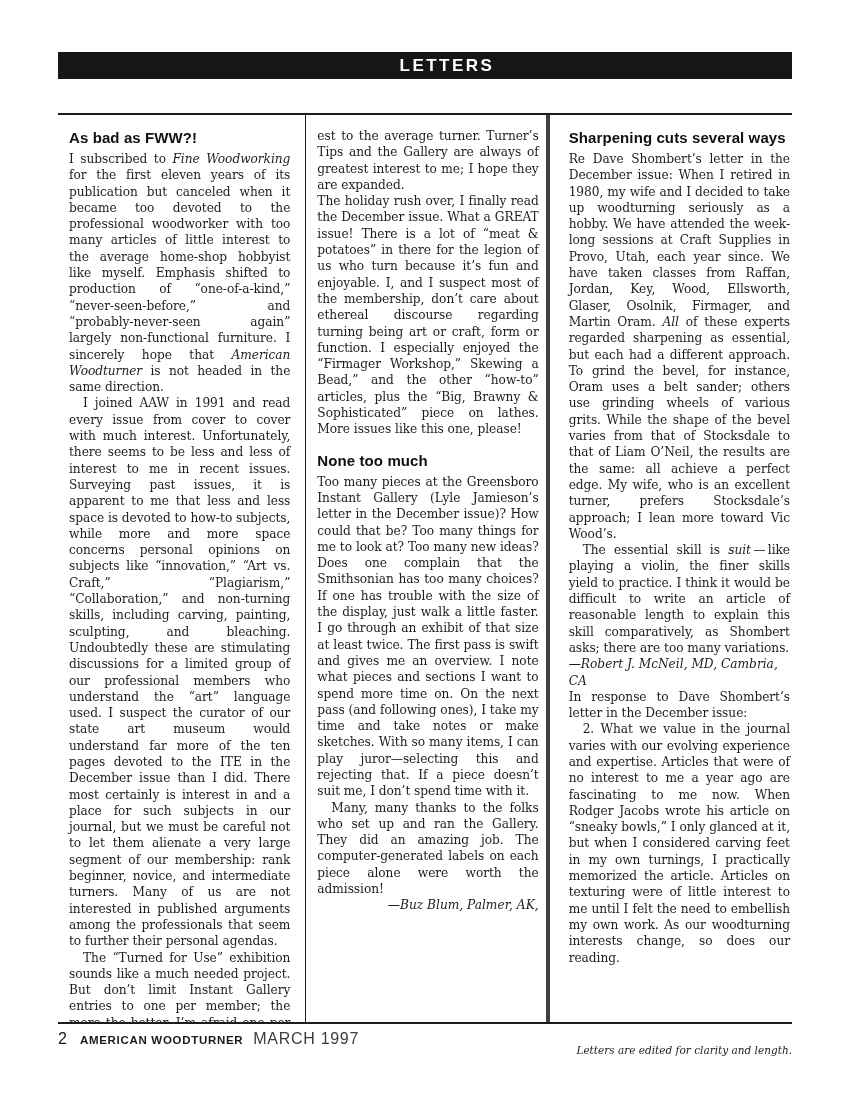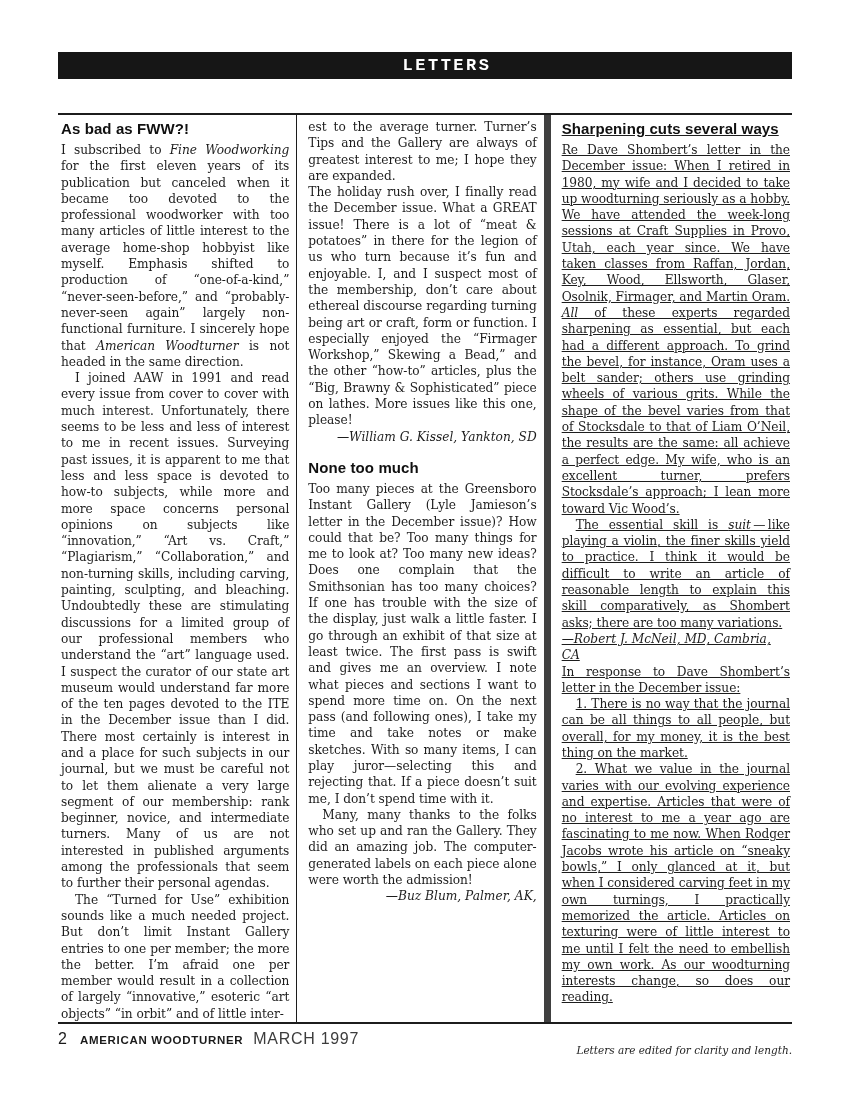--- a/index.html
+++ b/index.html
@@ -6,32 +6,32 @@
   body{
     width:850px;height:1100px;background:#ffffff;position:relative;
     font-family:"DejaVu Serif", serif;color:#1d1d1d;
     -webkit-font-smoothing:antialiased;overflow:hidden;
   }
   .header-bar{
     position:absolute;left:58px;top:52px;width:734px;height:27px;
     display:flex;align-items:center;justify-content:center;
   }
   .header-title{
-    color:#ffffff;font-family:Liberation Mono, monospace;
+    color:#ffffff;font-family:Liberation Sans, sans-serif;
     font-weight:700;font-size:17px;letter-spacing:2.5px;padding-left:44px;
   }
   .columns{
     position:absolute;left:58px;top:113px;width:734px;height:911px;
     border-top:2px solid #1c1c1c;border-bottom:2px solid #1c1c1c;
     display:flex;box-sizing:border-box;
   }
-  .col{flex:1;overflow:hidden;padding-top:4px;box-sizing:border-box;}
+  .col{flex:1;overflow:hidden;padding-top:13px;box-sizing:border-box;margin-left:8px;}
   .col-1{padding-left:3px;padding-right:7px;}
-  .col-2{border-left:1px solid #1c1c1c;border-right:7px solid #404040;padding-left:11px;padding-right:7px;}
-  .col-3{padding-left:11px;padding-right:2px;text-decoration:underline;}
+  .col-2{border-left:1px solid #1c1c1c;border-right:4px solid #404040;padding-left:11px;padding-right:7px;}
+  .col-3{padding-left:11px;padding-right:2px;}
   p.body{
     margin:0;font-size:12.2px;line-height:16.3px;text-align:justify;
     letter-spacing:-0.05px;
   }
   p.ind{text-indent:14px;}
   h2.h{
     font-family:"Liberation Sans", sans-serif;font-weight:700;
     font-size:15px;line-height:18px;color:#101010;
     margin:14px 0 4px 0;letter-spacing:0.1px;
   }
@@ -64,33 +64,31 @@
 <div class="columns">
   <div class="col col-1">
       <h2 class="h">As bad as FWW?!</h2>
       <p class="body"><span>I subscribed to </span><span class="i">Fine Woodworking</span><span> for the first eleven years of its publication but canceled when it became too devoted to the professional woodworker with too many articles of little interest to the average home-shop hobbyist like myself. Emphasis shifted to production of “one-of-a-kind,” “never-seen-before,” and “probably-never-seen again” largely non-functional furniture. I sincerely hope that </span><span class="i">American Woodturner</span><span> is not headed in the same direction.</span></p>
       <p class="body ind"><span>I joined AAW in 1991 and read every issue from cover to cover with much interest. Unfortunately, there seems to be less and less of interest to me in recent issues. Surveying past issues, it is apparent to me that less and less space is devoted to how-to subjects, while more and more space concerns personal opinions on subjects like “innovation,” “Art vs. Craft,” “Plagiarism,” “Collaboration,” and non-turning skills, including carving, painting, sculpting, and bleaching. Undoubtedly these are stimulating discussions for a limited group of our professional members who understand the “art” language used. I suspect the curator of our state art museum would understand far more of the ten pages devoted to the ITE in the December issue than I did. There most certainly is interest in and a place for such subjects in our journal, but we must be careful not to let them alienate a very large segment of our membership: rank beginner, novice, and intermediate turners. Many of us are not interested in published arguments among the professionals that seem to further their personal agendas.</span></p>
       <p class="body ind"><span>The “Turned for Use” exhibition sounds like a much needed project. But don’t limit Instant Gallery entries to one per member; the more the better. I’m afraid one per member would result in a collection of largely “innovative,” esoteric “art objects” “in orbit” and of little inter-</span></p>
     </div>
   <div class="col col-2">
       <p class="body"><span>est to the average turner. Turner’s Tips and the Gallery are always of greatest interest to me; I hope they are expanded.</span></p>
       <p class="body"><span>The holiday rush over, I finally read the December issue. What a GREAT issue! There is a lot of “meat &amp; potatoes” in there for the legion of us who turn because it’s fun and enjoyable. I, and I suspect most of the membership, don’t care about ethereal discourse regarding turning being art or craft, form or function. I especially enjoyed the “Firmager Workshop,” Skewing a Bead,” and the other “how-to” articles, plus the “Big, Brawny &amp; Sophisticated” piece on lathes. More issues like this one, please!</span></p>
-      <p class="attr right">—William G. Kissel, Yankton, SD</p>
       <h2 class="h">None too much</h2>
       <p class="body"><span>Too many pieces at the Greensboro Instant Gallery (Lyle Jamieson’s letter in the December issue)? How could that be? Too many things for me to look at? Too many new ideas? Does one complain that the Smithsonian has too many choices? If one has trouble with the size of the display, just walk a little faster. I go through an exhibit of that size at least twice. The first pass is swift and gives me an overview. I note what pieces and sections I want to spend more time on. On the next pass (and following ones), I take my time and take notes or make sketches. With so many items, I can play juror—selecting this and rejecting that. If a piece doesn’t suit me, I don’t spend time with it.</span></p>
       <p class="body ind"><span>Many, many thanks to the folks who set up and ran the Gallery. They did an amazing job. The computer-generated labels on each piece alone were worth the admission!</span></p>
       <p class="attr right">—Buz Blum, Palmer, AK,</p>
     </div>
   <div class="col col-3">
       <h2 class="h">Sharpening cuts several ways</h2>
       <p class="body"><span>Re Dave Shombert’s letter in the December issue: When I retired in 1980, my wife and I decided to take up woodturning seriously as a hobby. We have attended the week-long sessions at Craft Supplies in Provo, Utah, each year since. We have taken classes from Raffan, Jordan, Key, Wood, Ellsworth, Glaser, Osolnik, Firmager, and Martin Oram. </span><span class="i">All</span><span> of these experts regarded sharpening as essential, but each had a different approach. To grind the bevel, for instance, Oram uses a belt sander; others use grinding wheels of various grits. While the shape of the bevel varies from that of Stocksdale to that of Liam O’Neil, the results are the same: all achieve a perfect edge. My wife, who is an excellent turner, prefers Stocksdale’s approach; I lean more toward Vic Wood’s.</span></p>
       <p class="body ind"><span>The essential skill is </span><span class="i">suit</span><span> — like playing a violin, the finer skills yield to practice. I think it would be difficult to write an article of reasonable length to explain this skill comparatively, as Shombert asks; there are too many variations.</span></p>
       <p class="attr left">—Robert J. McNeil, MD, Cambria, CA</p>
       <p class="body"><span>In response to Dave Shombert’s letter in the December issue:</span></p>
-      <p class="body ind"><span>1. There is no way that the journal can be all things to all people, but overall, for my money, it is the best thing on the market.</span></p>
       <p class="body ind"><span>2. What we value in the journal varies with our evolving experience and expertise. Articles that were of no interest to me a year ago are fascinating to me now. When Rodger Jacobs wrote his article on “sneaky bowls,” I only glanced at it, but when I considered carving feet in my own turnings, I practically memorized the article. Articles on texturing were of little interest to me until I felt the need to embellish my own work. As our woodturning interests change, so does our reading.</span></p>
     </div>
 </div>
 
 <div class="footer">
   <div class="f-left">
     <span class="page-num">2</span>
     <span class="journal">AMERICAN WOODTURNER</span>
     <span class="issue">MARCH 1997</span>
   </div>

